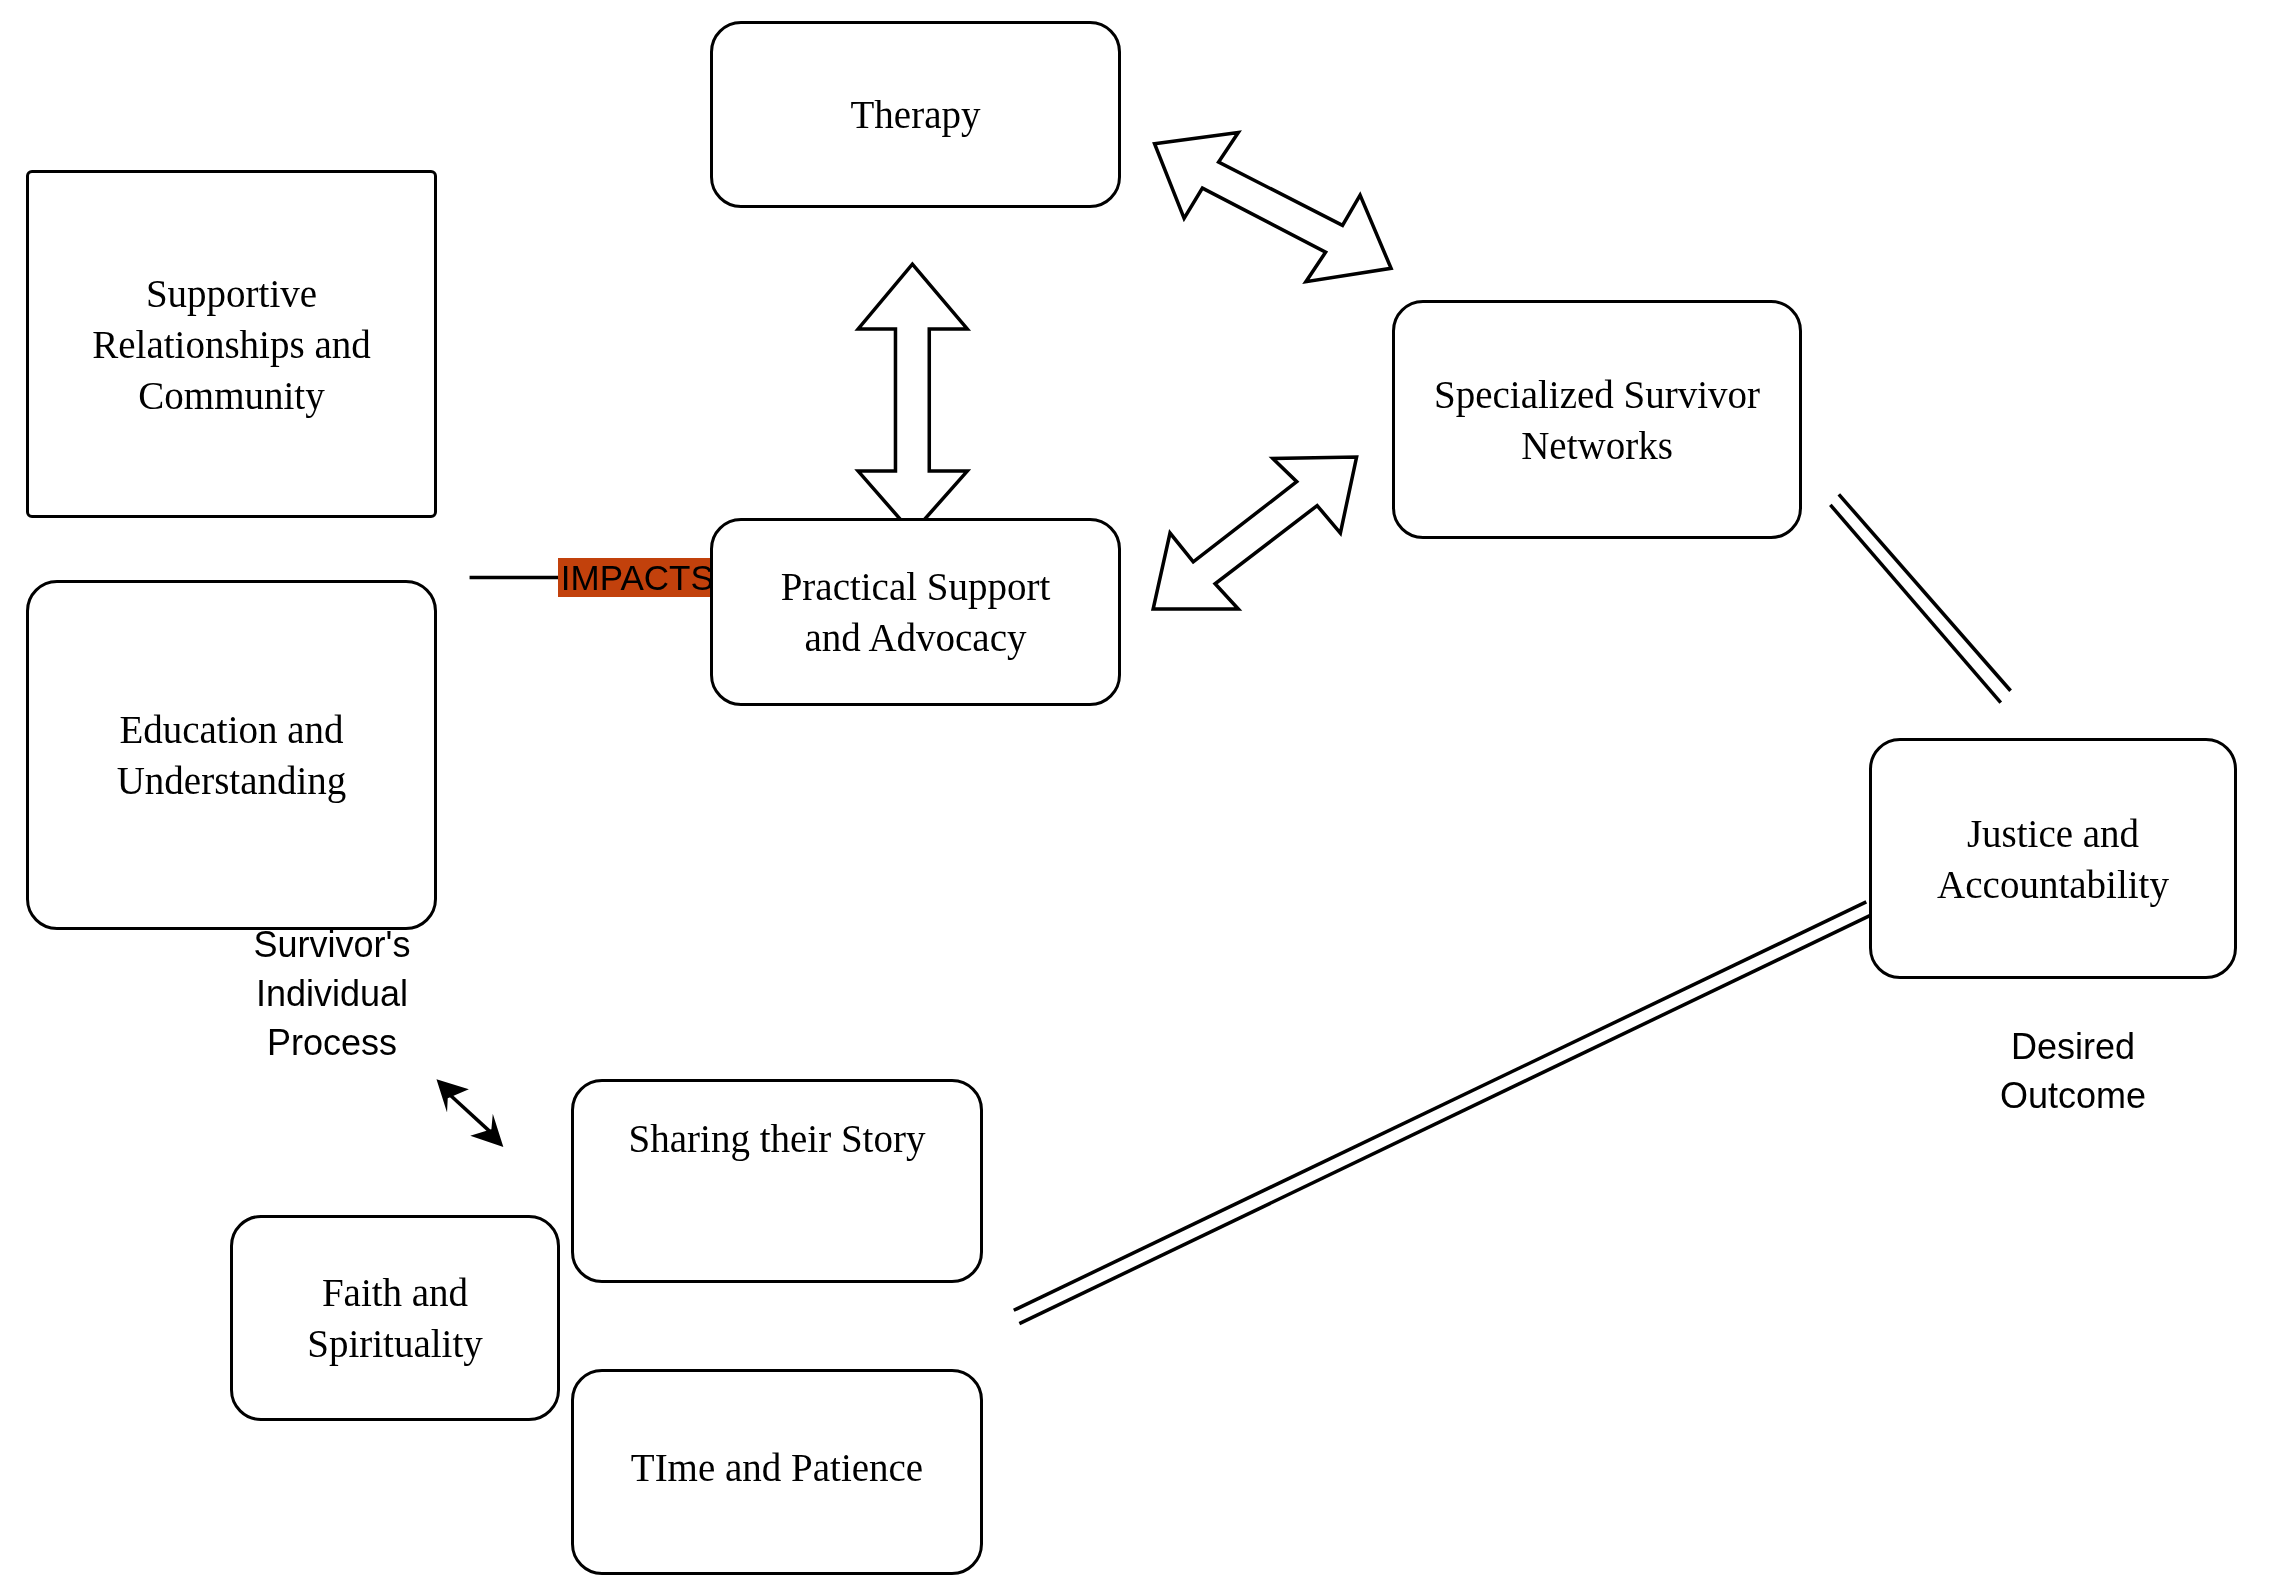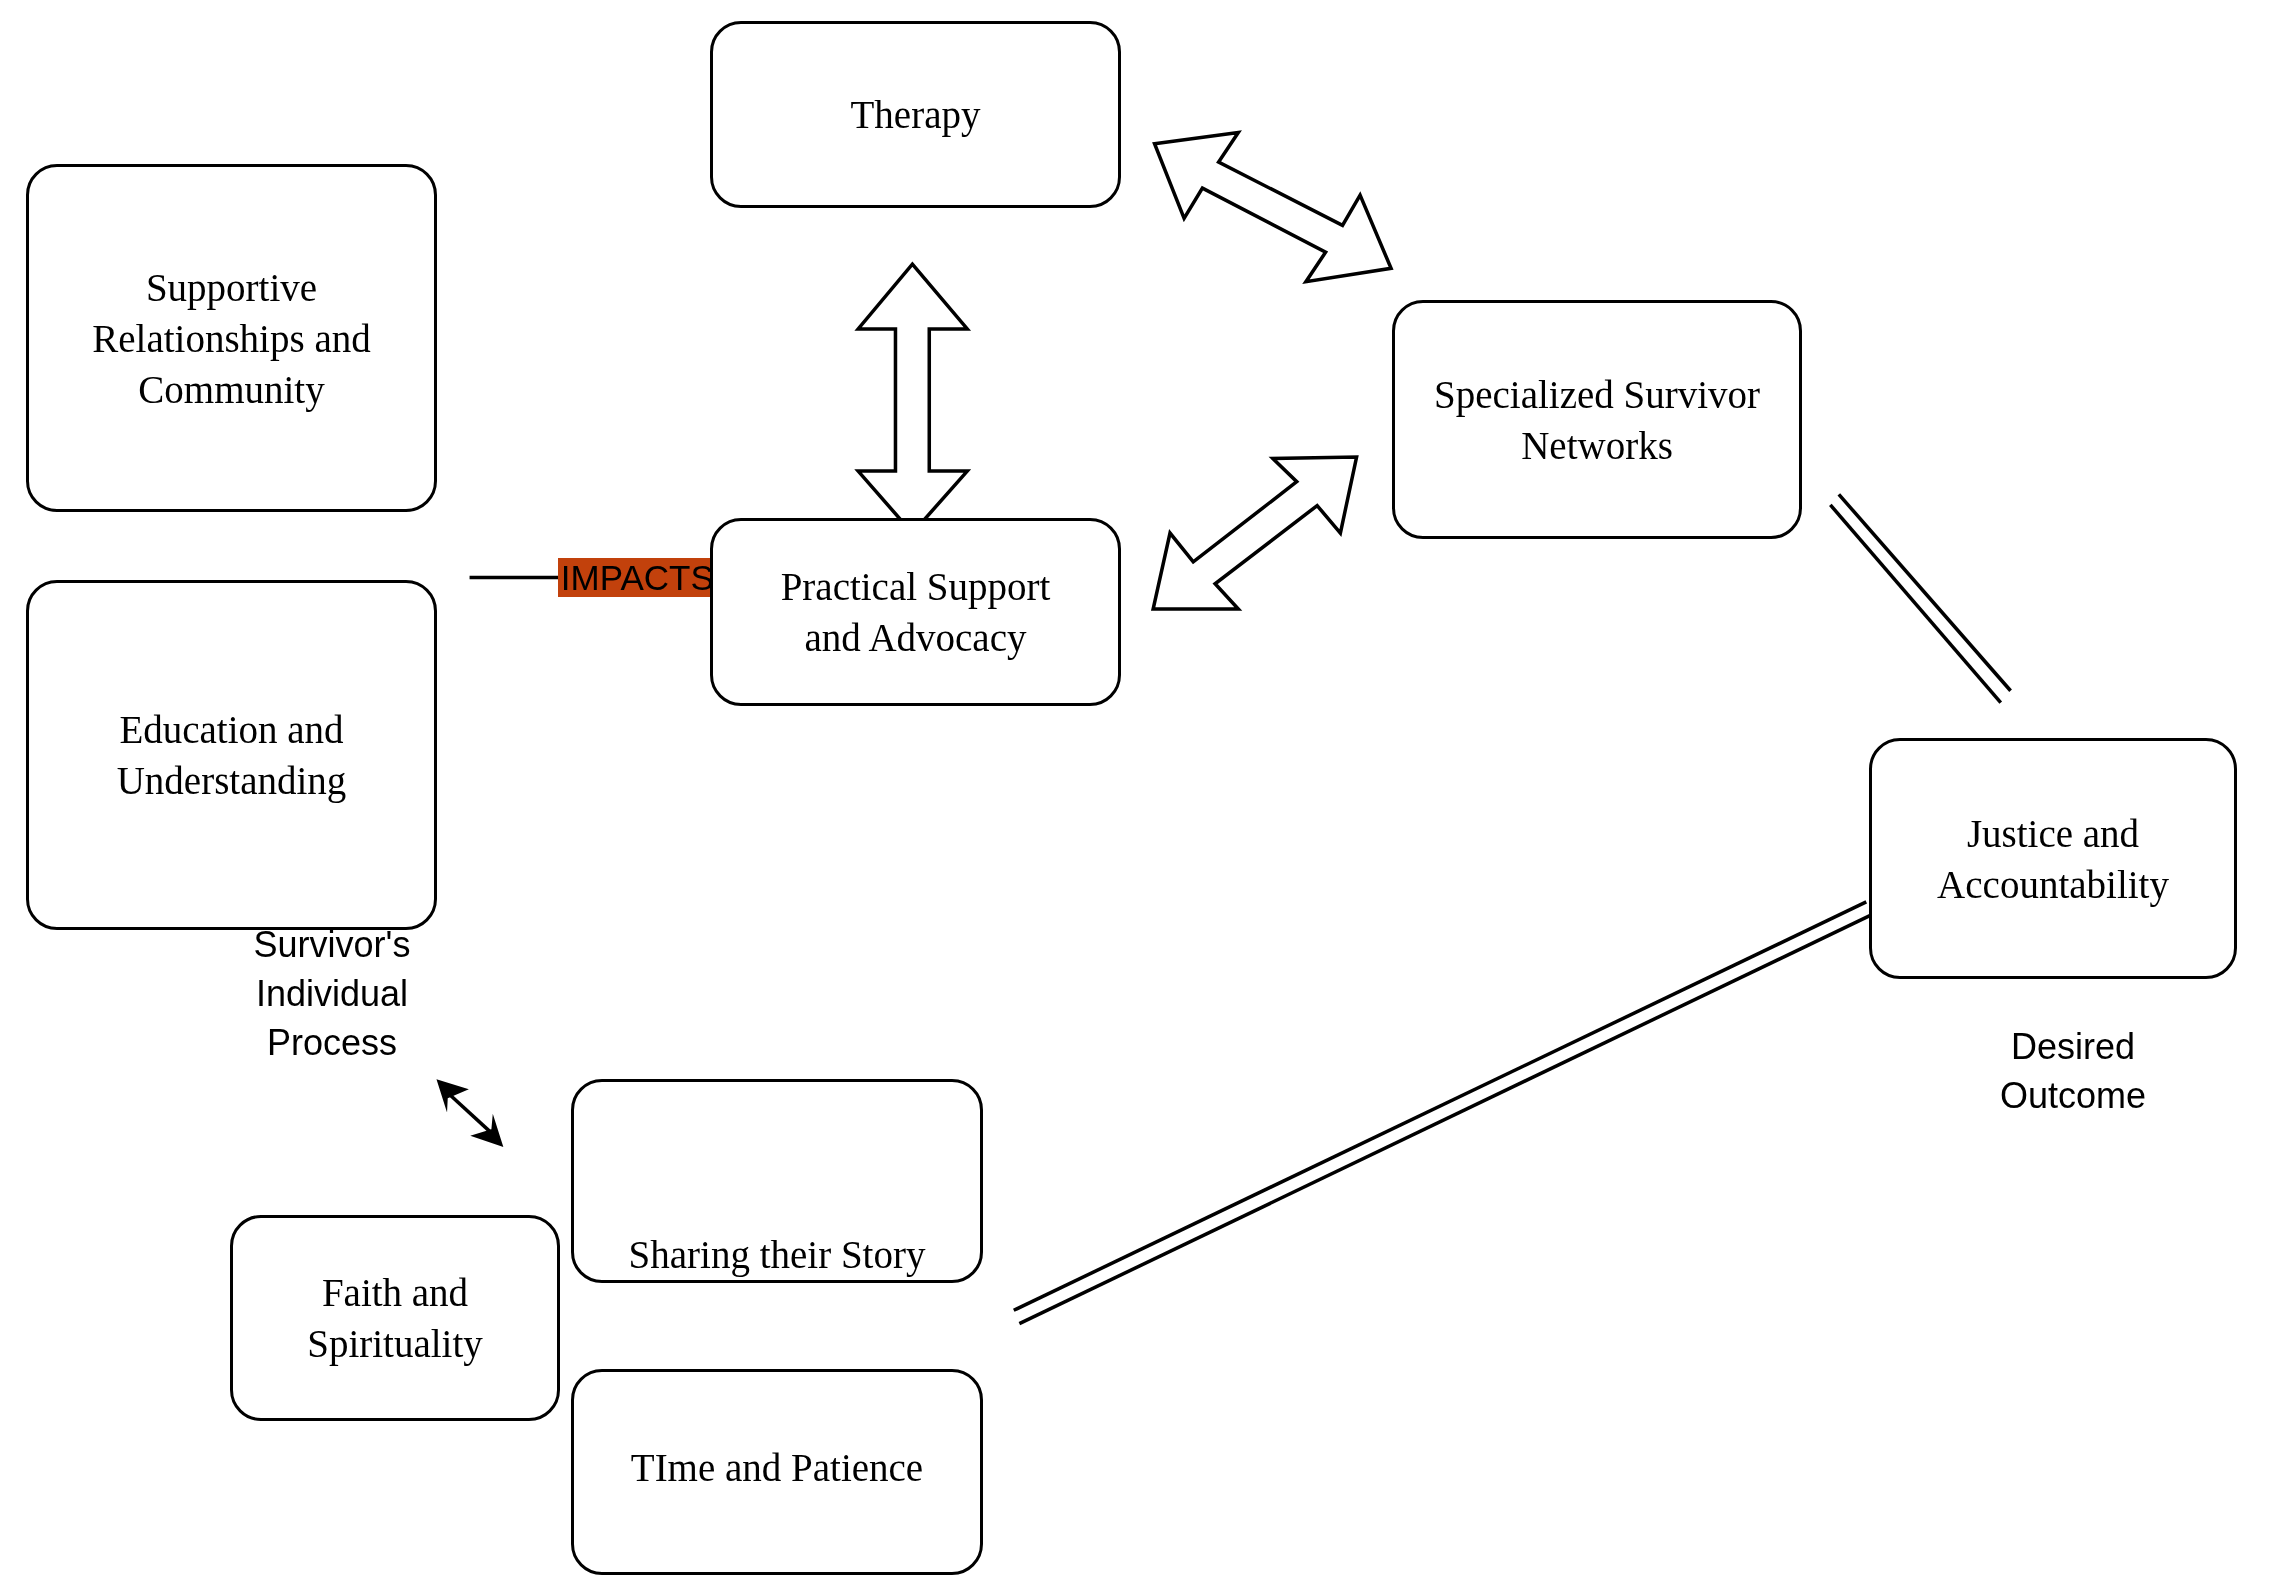--- a/index.html
+++ b/index.html
@@ -30,21 +30,21 @@
   <line x1="1440" y1="1861" x2="2651" y2="1281" stroke="#000" stroke-width="5"></line>
   <line x1="1448" y1="1880" x2="2659" y2="1299" stroke="#000" stroke-width="5"></line>
 
   <line x1="637" y1="1553" x2="698" y2="1609" stroke="#000" stroke-width="5"></line>
   <polygon points="620,1533 666,1547 636,1560 635,1580" fill="#000"></polygon>
   <polygon points="715,1629 668,1613 698,1604 700,1582" fill="#000"></polygon>
 </svg>
 
 <div class="impacts" style="left:558px; top:558px;">IMPACTS</div>
 
-<div class="box" style="left:26px; top:164px; width:411px; height:348px;">
+<div class="box" style="left:26px; top:170px; width:411px; height:348px;border-radius:6px;">
   <span class="lbl">Supportive
 Relationships and
 Community</span>
 </div>
 <div class="box" style="left:26px; top:580px; width:411px; height:350px;">
   <span class="lbl">Education and
 Understanding</span>
 </div>
 
 <div class="box" style="left:710px; top:21px; width:411px; height:187px;">
@@ -63,21 +63,21 @@
   <span class="lbl">Justice and
 Accountability</span>
 </div>
 <div class="free" style="left:1932px; top:1022px; width:282px;">Desired
 Outcome</div>
 
 <div class="free" style="left:191px; top:920px; width:282px;">Survivor's
 Individual
 Process</div>
 
-<div class="box" style="left:571px; top:1079px; width:412px; height:204px; align-items:flex-end; padding-top:77px;">
+<div class="box" style="left:571px; top:1079px; width:412px; height:204px; align-items:flex-start; padding-top:31px;">
   <span class="lbl" style="padding-left:0;">Sharing their Story</span>
 </div>
 <div class="box" style="left:571px; top:1369px; width:412px; height:206px; align-items:flex-start; padding-top:70px;">
   <span class="lbl">TIme and Patience</span>
 </div>
 <div class="box" style="left:230px; top:1215px; width:330px; height:206px;">
   <span class="lbl">Faith and Spirituality</span>
 </div>
 
 

